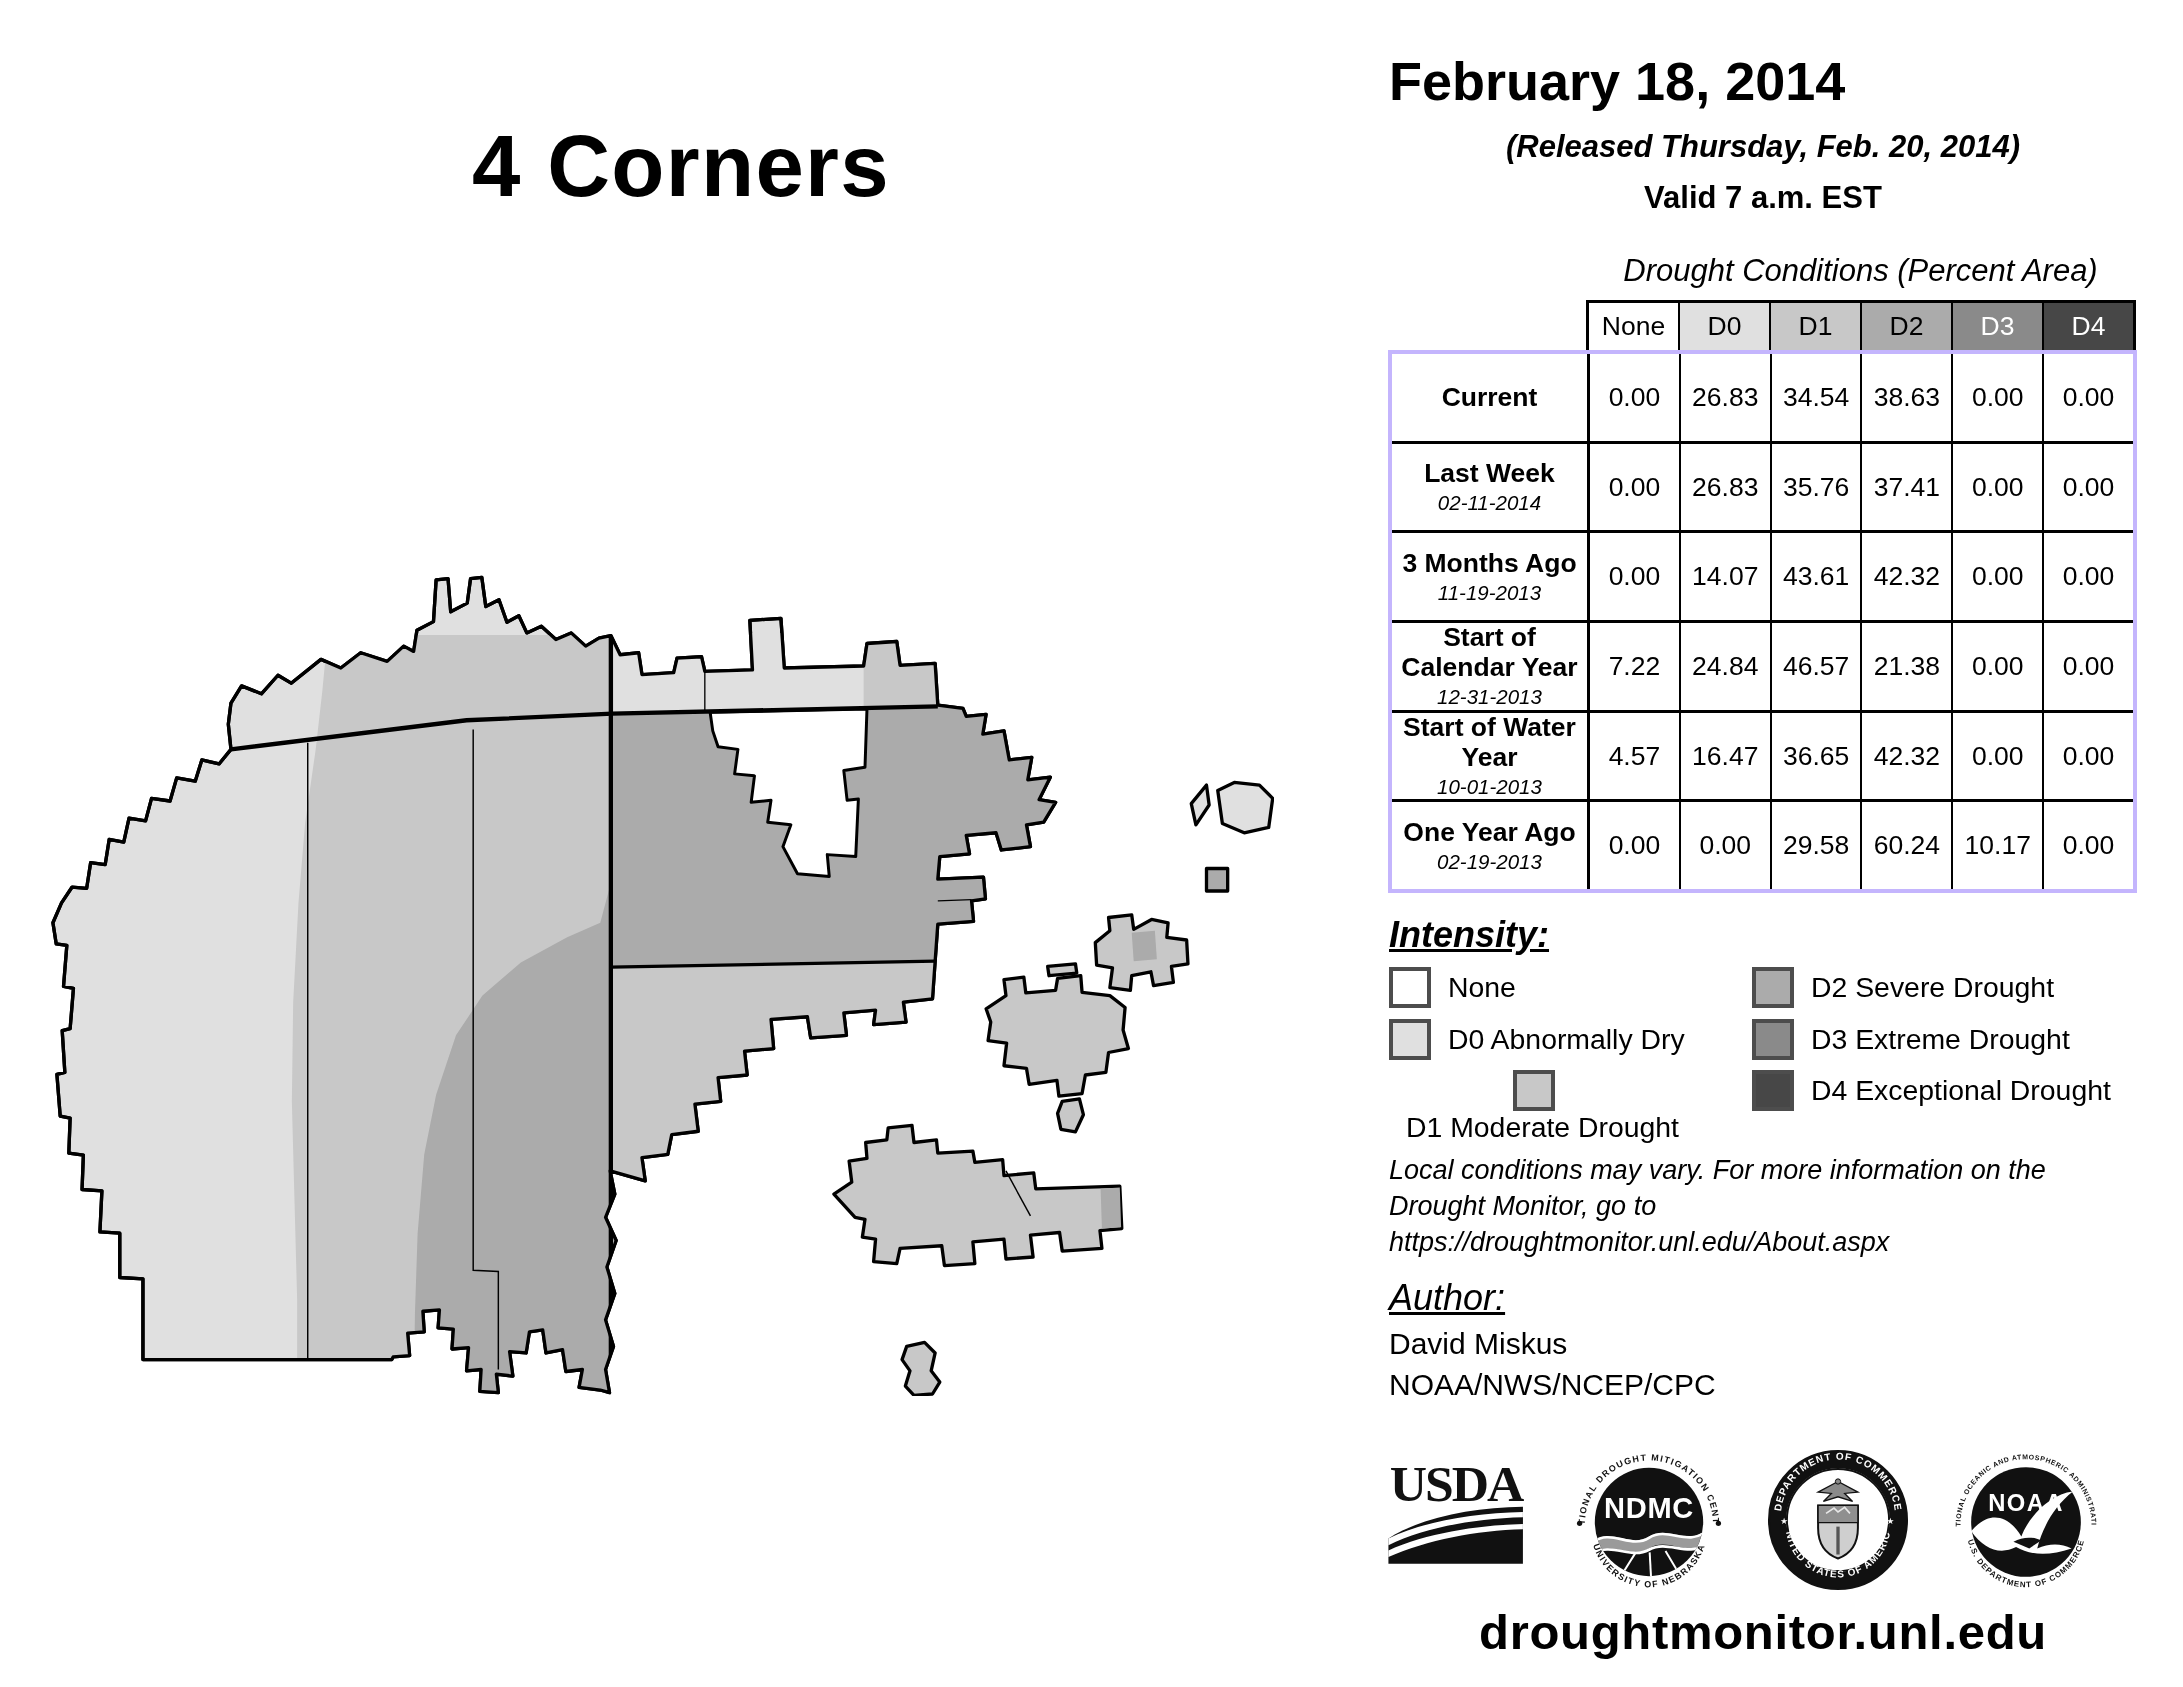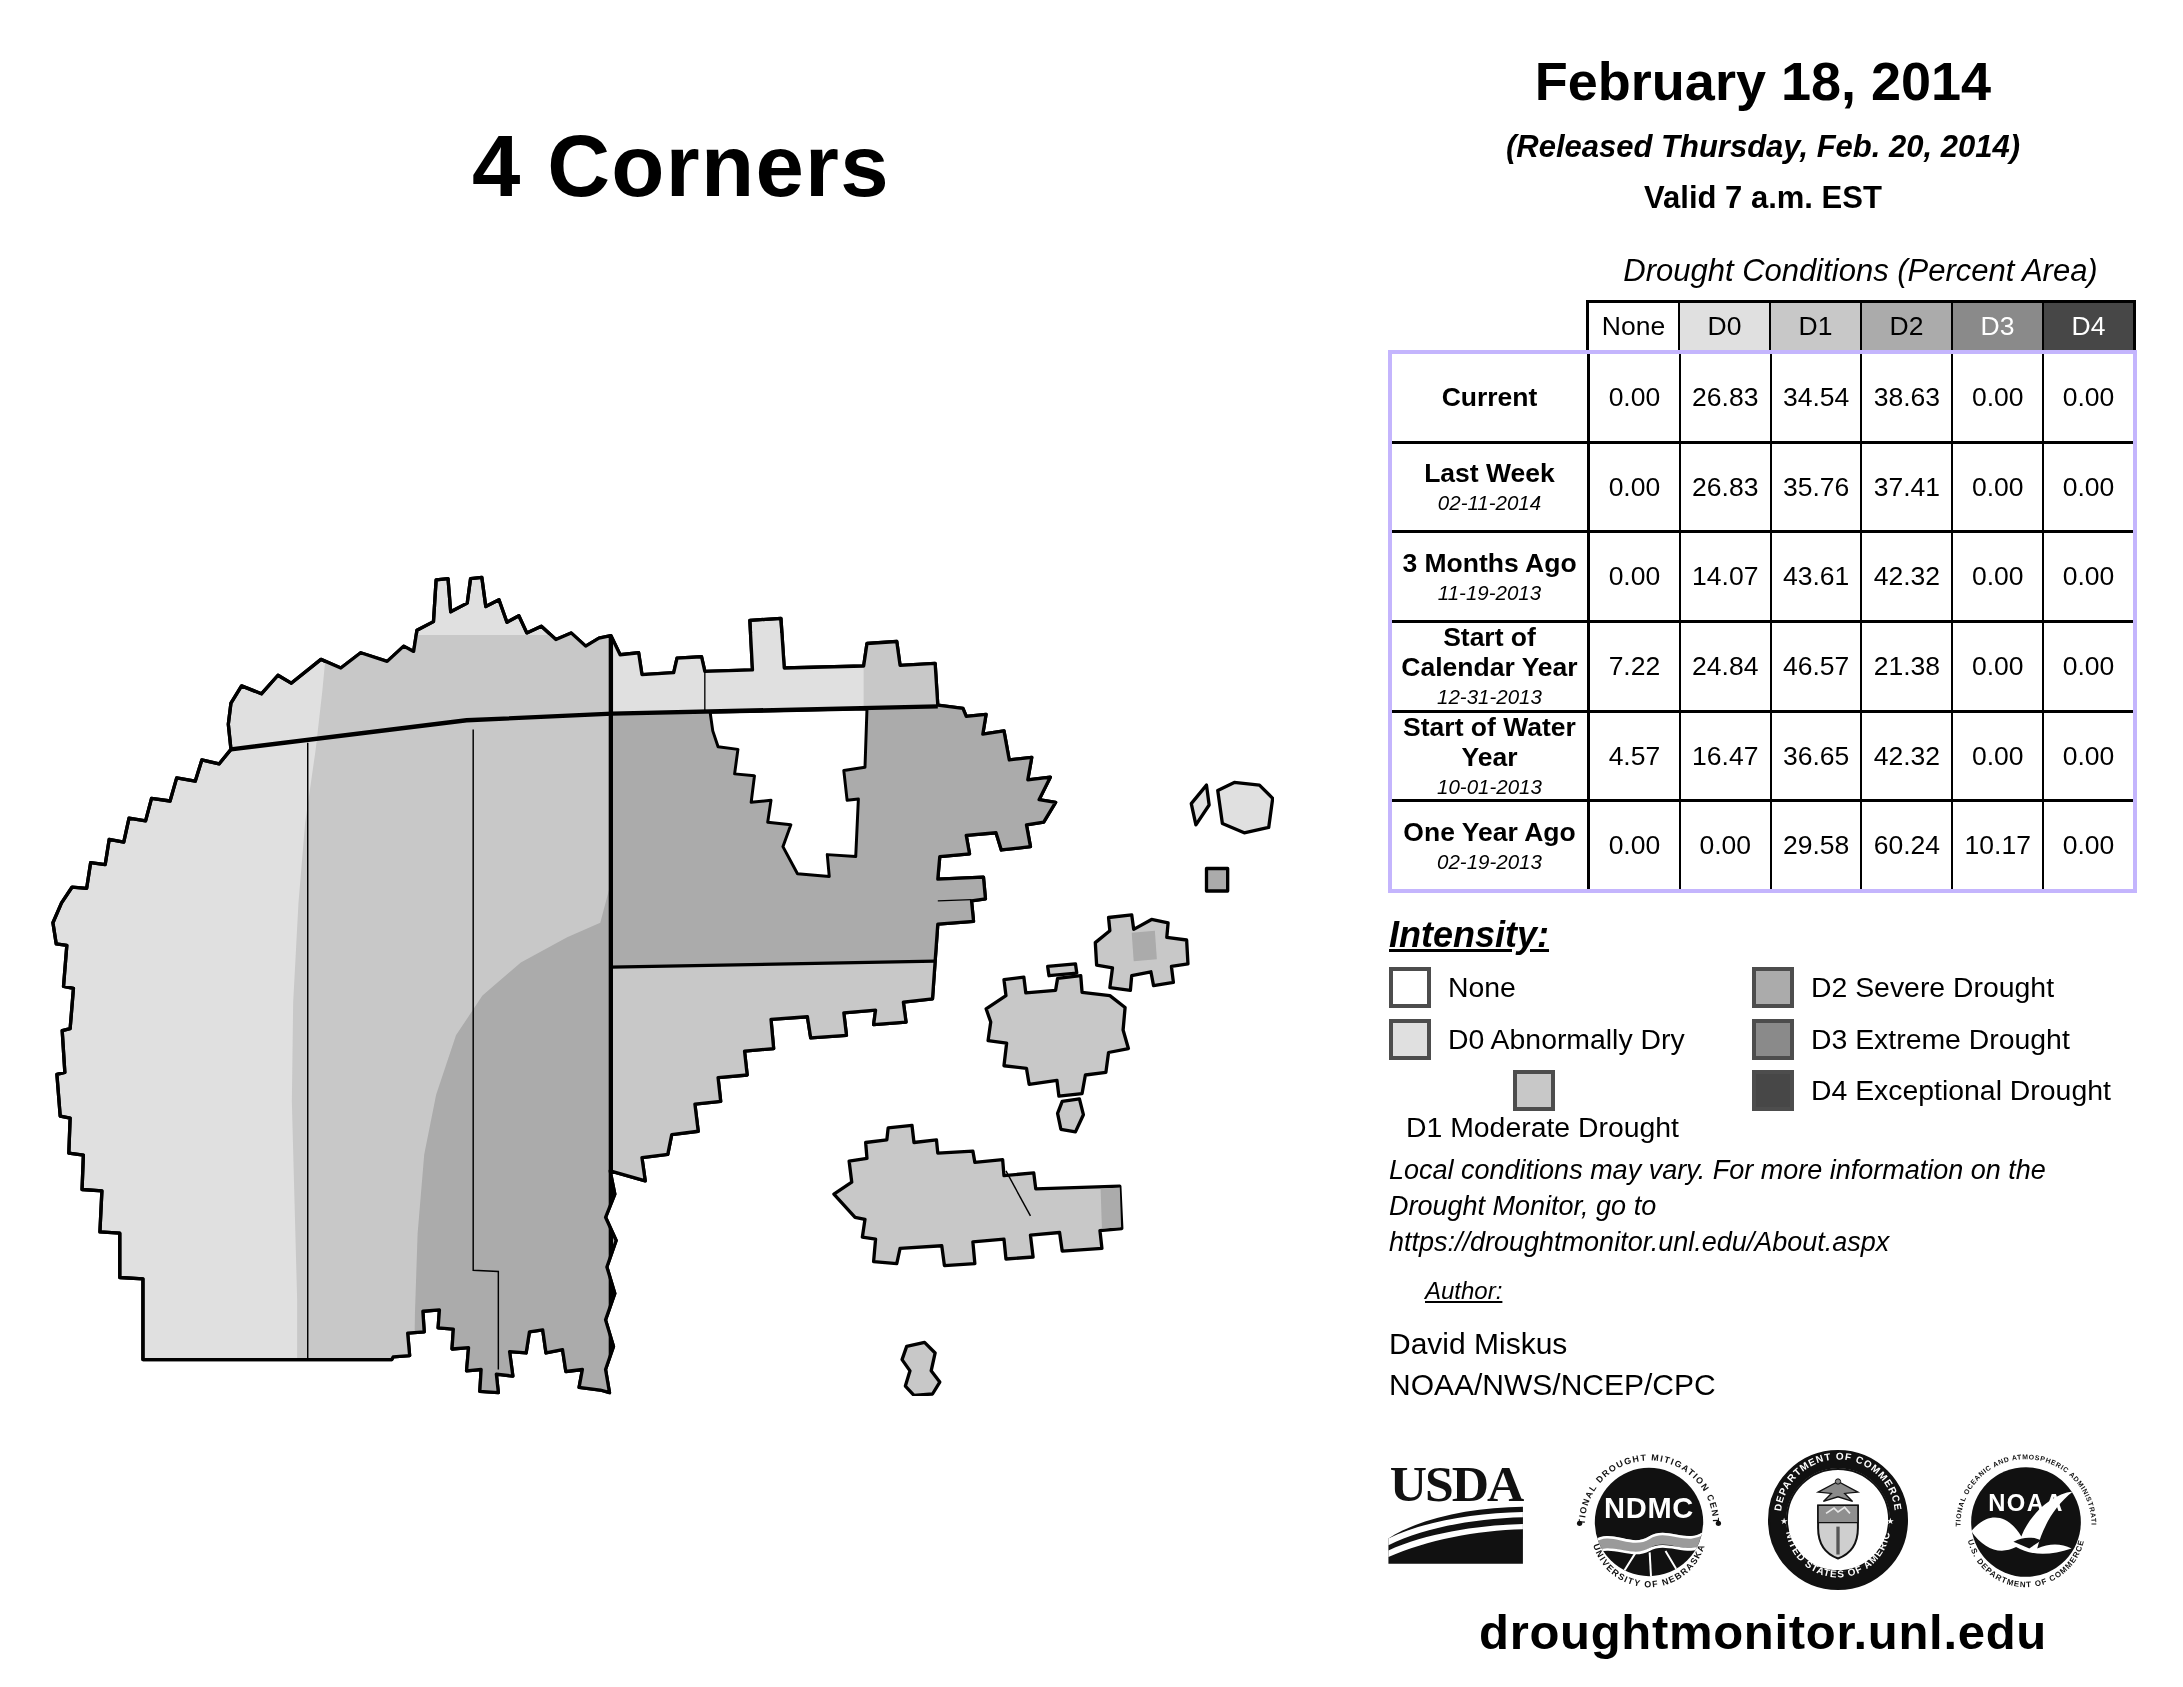--- a/index.html
+++ b/index.html
@@ -6,21 +6,21 @@
   .page{position:relative;width:2183px;height:1687px;background:#fff;overflow:hidden;
         font-family:"Liberation Sans","DejaVu Sans",sans-serif;color:#000;}
 
   
   .map-title{position:absolute;left:218px;top:40px;width:926px;text-align:center;
              font-size:53px;font-weight:bold;font-style:italic;letter-spacing:0.7px;}
   .map-region{position:absolute;left:218px;top:116px;width:926px;text-align:center;
               font-size:87px;font-weight:bold;letter-spacing:1.3px;}
 
   
-  .date-main{position:absolute;left:1389px;top:50px;width:748px;text-align:center;
+  .date-main{position:absolute;left:1389px;top:50px;width:748px;text-align:left;
              font-size:54px;font-weight:bold;}
   .date-released{position:absolute;left:1389px;top:129px;width:748px;text-align:center;
                  font-size:31px;font-weight:bold;font-style:italic;}
   .date-valid{position:absolute;left:1389px;top:180px;width:748px;text-align:center;
               font-size:31px;font-weight:bold;}
   .tbl-caption{position:absolute;left:1581px;top:253px;width:559px;text-align:center;
                font-size:31px;font-style:italic;}
 
   
   .dm-table{position:absolute;left:1388px;top:300px;width:749px;height:593px;}
@@ -45,22 +45,22 @@
   
   .legend-title{position:absolute;left:1389px;top:914px;font-size:36px;font-weight:bold;
                 font-style:italic;text-decoration:underline;}
   .legend-item{position:absolute;display:flex;align-items:center;}
   .legend-swatch{width:42px;height:41px;border:4px solid #4d4d4d;box-sizing:border-box;}
   .legend-label{font-size:28.4px;margin-left:17px;white-space:nowrap;}
 
   
   .disclaimer{position:absolute;left:1389px;top:1153px;width:767px;font-size:27px;
               font-style:italic;line-height:1.33;}
-  .author-title{position:absolute;left:1389px;top:1277px;font-size:24px;font-style:italic;
-                text-decoration:underline;margin-left:36px;}
+  .author-title{position:absolute;left:1389px;top:1277px;font-size:36px;font-style:italic;
+                text-decoration:underline;}
   .author-name{position:absolute;left:1389px;top:1327px;font-size:30px;}
   .author-org{position:absolute;left:1389px;top:1368px;font-size:30px;}
 
   
   .logo{position:absolute;}
   .footer-url{position:absolute;left:1323px;top:1604px;width:880px;text-align:center;
               font-size:49px;font-weight:bold;letter-spacing:0.7px;}
 
   svg text{font-family:"Liberation Sans","DejaVu Sans",sans-serif;}
   .usda-word{font-family:"Liberation Serif","DejaVu Serif",serif;font-weight:bold;}

